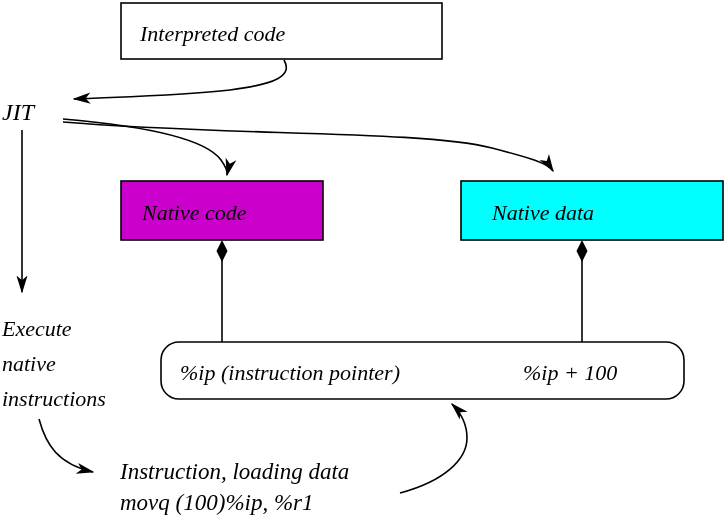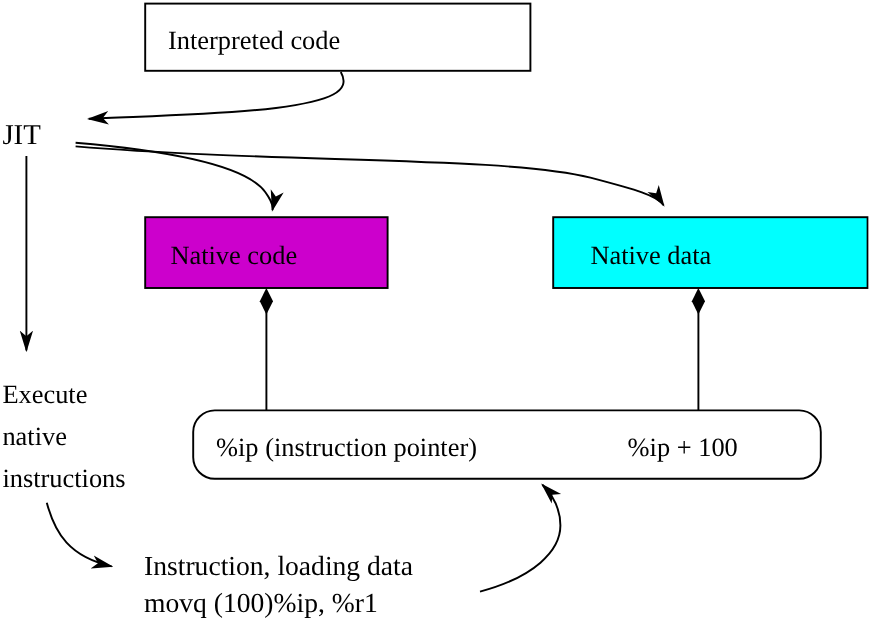--- a/index.html
+++ b/index.html
@@ -6,20 +6,21 @@
     margin: 0;
     padding: 0;
     background: #ffffff;
   }
   .stage {
     position: relative;
     width: 724px;
     height: 525px;
     background: #ffffff;
     overflow: hidden;
+    font-style: italic;
   }
   svg { display: block; }
   text {
     font-family: "Liberation Serif", "DejaVu Serif", serif;
     fill: #000000;
   }
   .t-main { font-size: 22px; }
   .t-jit  { font-size: 24px; }
   .t-bottom { font-size: 23px; }
   .flow {

